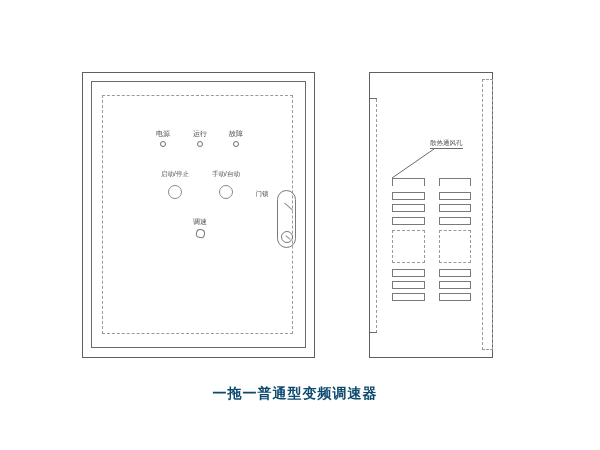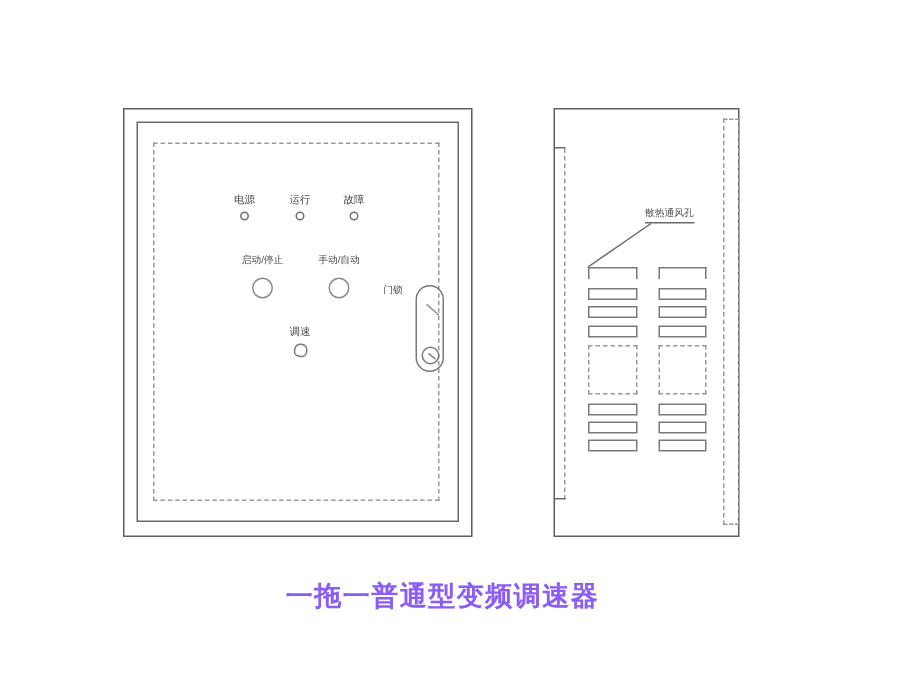--- a/index.html
+++ b/index.html
@@ -63,21 +63,21 @@
   .vent-hidden { position:absolute; left:0; right:0; top:157px; height:33px;
                  border:1px dashed #9a9a9a; }
 
   .vent-callout-label { position:absolute; left:430px; top:139px; font-size:6.5px;
                         line-height:8px; color:#4a4a4a; border-bottom:1px solid #6a6a6a;
                         padding-bottom:1px; white-space:nowrap; }
   .vent-leader { position:absolute; left:388px; top:147px; width:50px; height:34px; }
 
   
   .caption { position:absolute; left:0; top:385px; width:590px; text-align:center;
-             font-size:18px; font-weight:bold; color:#8b5cf6; letter-spacing:1px; }
+             font-size:14px; font-weight:bold; color:#0c4a6e; letter-spacing:1px; }
 </style>
 </head>
 <body>
 
 <div class="canvas">
 
   <div class="front-view">
     <div class="door-inner"></div>
     <div class="door-seam"></div>
 

